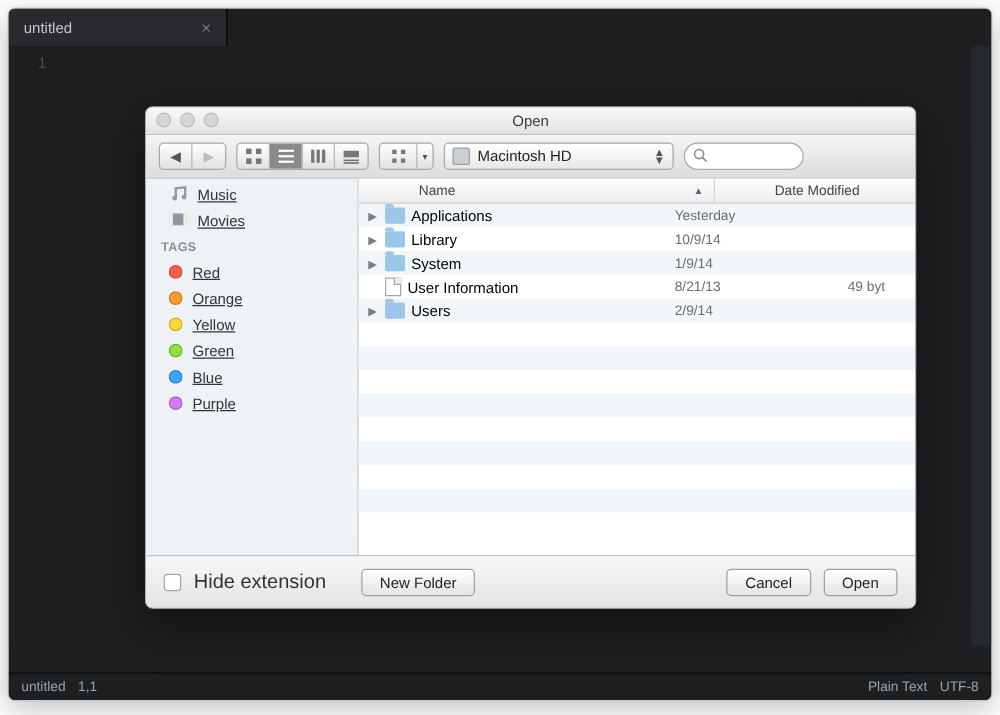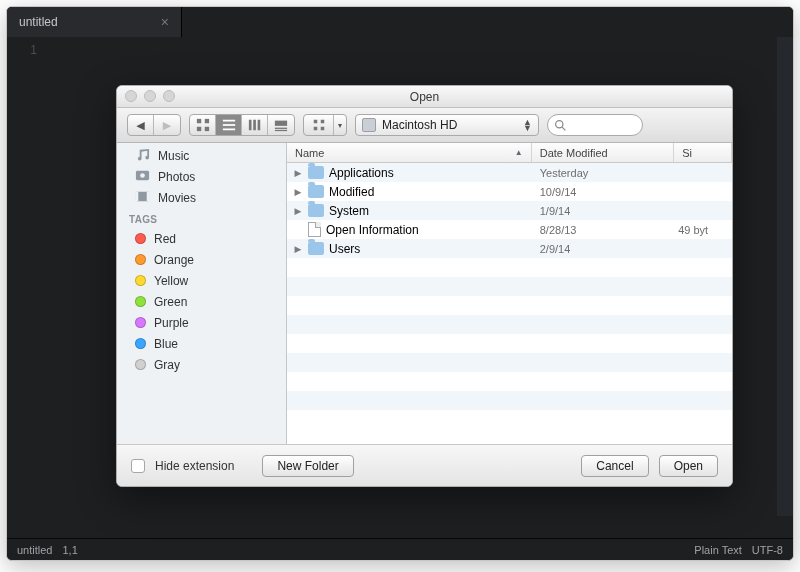--- a/index.html
+++ b/index.html
@@ -40,49 +40,49 @@
   .pop{width:184px;height:22px;border:1px solid #a9a9a9;border-radius:4px;background:linear-gradient(#fff,#e7e7e7);display:flex;align-items:center;padding:0 6px;gap:6px;font-size:12px;color:#222;}
   .pop .hd{width:14px;height:14px;background:#c9cfd5;border:1px solid #9aa0a6;border-radius:2px;}
   .pop .ud{margin-left:auto;font-size:9px;color:#555;line-height:6px;}
   .search{position:relative;}
   .search input{width:96px;height:22px;border:1px solid #a9a9a9;border-radius:11px;padding:0 8px 0 24px;font-size:12px;background:#fff;}
   .search .mag{position:absolute;left:7px;top:4px;color:#8a8a8a;pointer-events:none;}
   .search .mag svg{width:13px;height:13px;}
 
   .dlg-body{display:flex;height:calc(100% - 22px - 35px - 42px);}
   .sidebar{width:170px;background:#eef2f5;border-right:1px solid #c6c6c6;padding:2px 0;font-size:12px;color:#333;}
-  .sb-item{display:flex;align-items:center;gap:8px;padding:0 10px 0 18px;height:21px;}
+  .sb-item{display:flex;align-items:center;gap:8px;padding:0 10px 0 18px;height:21px;text-decoration:underline;}
   .sb-item .ico svg{width:15px;height:15px;fill:#9099a2;}
   .sb-header{font-size:10px;color:#8a8f95;padding:6px 10px 3px 12px;font-weight:600;letter-spacing:.3px;}
   .tagdot{width:11px;height:11px;border-radius:50%;display:inline-block;}
 
   .filepane{flex:1;background:#fff;display:flex;flex-direction:column;}
   .cols{display:flex;height:20px;background:linear-gradient(#fdfdfd,#eee);border-bottom:1px solid #c9c9c9;font-size:11px;color:#444;}
-  .col{display:flex;align-items:center;padding:0 8px;border-right:1px solid #d5d5d5;}
+  .col{display:flex;align-items:center;padding:0 8px;border-right:1px solid #d5d5d5;margin-left:40px;}
   .col.name{flex:0 0 55%;justify-content:space-between;}
   .col.date{flex:0 0 32%;align-items:center;}
   .col.size{flex:1;}
   .sortup{font-size:8px;color:#667;}
 
   .rows{flex:1;overflow:hidden;}
   .row{display:flex;height:19px;align-items:center;font-size:12px;}
   .row:nth-child(odd){background:#f1f6fb;}
   .row:nth-child(even){background:#fff;}
   .row .c-name{flex:0 0 55%;display:flex;align-items:center;gap:5px;padding-left:6px;}
   .row .c-date{flex:0 0 32%;color:#6d6d6d;font-size:11px;padding-left:8px;}
   .row .c-size{flex:1;color:#6d6d6d;font-size:11px;padding-left:4px;}
   .disctri{font-size:9px;color:#7c7c7c;width:10px;text-align:center;}
   .folder{width:16px;height:13px;background:#9cc6e9;border-radius:2px;position:relative;}
   .folder::before{content:"";position:absolute;top:-3px;left:0;width:7px;height:3px;background:#9cc6e9;border-radius:2px 2px 0 0;}
   .docicon{width:13px;height:15px;background:#fff;border:1px solid #a7a7a7;position:relative;}
   .docicon::after{content:"";position:absolute;right:-1px;top:-1px;width:5px;height:5px;background:#ececec;border-left:1px solid #a7a7a7;border-bottom:1px solid #a7a7a7;}
 
   .dlg-footer{height:42px;border-top:1px solid #c7c7c7;background:linear-gradient(#f7f7f7,#e4e4e4);display:flex;align-items:center;padding:0 14px;gap:10px;}
   .chk{width:14px;height:14px;border:1px solid #a6a6a6;border-radius:3px;background:#fff;}
-  .chklabel{font-size:12px;color:#333;}
+  .chklabel{font-size:16px;color:#333;}
   .btn{height:22px;padding:0 14px;border:1px solid #a0a0a0;border-radius:4px;background:linear-gradient(#fff,#e4e4e4);font-size:12px;color:#222;display:flex;align-items:center;}
   .dlg-footer .spacer{flex:1;}
 </style>
 </head>
 <body>
 
 <div class="atom-window">
 
   <div class="atom-tabs">
     <div class="tab">
@@ -185,27 +185,20 @@
   <div class="dlg-body">
     <div class="sidebar">
       <div class="sb-item">
         <span class="ico"><svg viewBox="0 0 16 16">
               <path d="M5 3v7.3A2 2 0 1 0 7 12V5l6-1v5.3A2 2 0 1 0 15 11V2z"></path>
             </svg></span>
         <span>Music</span>
       </div>
       <div class="sb-item">
         <span class="ico"><svg viewBox="0 0 16 16">
-              <rect x="1" y="3" width="14" height="10" rx="1.5"></rect>
-              <circle cx="8" cy="8" r="2.5" fill="#eef2f5"></circle>
-            </svg></span>
-        <span>Photos</span>
-      </div>
-      <div class="sb-item">
-        <span class="ico"><svg viewBox="0 0 16 16">
               <rect x="1" y="3" width="14" height="10" rx="1"></rect>
               <rect x="1" y="3" width="2.5" height="10" fill="#eef2f5"></rect>
               <rect x="12.5" y="3" width="2.5" height="10" fill="#eef2f5"></rect>
             </svg></span>
         <span>Movies</span>
       </div>
 
       <div class="sb-header">TAGS</div>
       <div id="tags-container">
           <div class="sb-item">
@@ -218,30 +211,26 @@
           </div>
           <div class="sb-item">
             <span class="tagdot" style="background: rgb(255, 217, 47); border: 1px solid rgba(0, 0, 0, 0.2);"></span>
             <span>Yellow</span>
           </div>
           <div class="sb-item">
             <span class="tagdot" style="background: rgb(143, 226, 59); border: 1px solid rgba(0, 0, 0, 0.2);"></span>
             <span>Green</span>
           </div>
           <div class="sb-item">
+            <span class="tagdot" style="background: rgb(58, 166, 255); border: 1px solid rgba(0, 0, 0, 0.2);"></span>
+            <span>Blue</span>
+          </div>
+          <div class="sb-item">
             <span class="tagdot" style="background: rgb(216, 119, 255); border: 1px solid rgba(0, 0, 0, 0.2);"></span>
             <span>Purple</span>
-          </div>
-          <div class="sb-item">
-            <span class="tagdot" style="background: rgb(58, 166, 255); border: 1px solid rgba(0, 0, 0, 0.2);"></span>
-            <span>Blue</span>
-          </div>
-          <div class="sb-item">
-            <span class="tagdot" style="background: rgb(208, 208, 208); border: 1px solid rgba(0, 0, 0, 0.2);"></span>
-            <span>Gray</span>
           </div>
         </div>
     </div>
 
     <div class="filepane">
       <div class="cols">
         <div class="col name">
           <span>Name</span>
           <span class="sortup">▲</span>
         </div>
@@ -259,41 +248,41 @@
               <span class="folder"></span>
               <span>Applications</span>
             </div>
             <div class="c-date">Yesterday</div>
             <div class="c-size"></div>
           </div>
           <div class="row">
             <div class="c-name">
               <span class="disctri">▶</span>
               <span class="folder"></span>
-              <span>Modified</span>
+              <span>Library</span>
             </div>
             <div class="c-date">10/9/14</div>
             <div class="c-size"></div>
           </div>
           <div class="row">
             <div class="c-name">
               <span class="disctri">▶</span>
               <span class="folder"></span>
               <span>System</span>
             </div>
             <div class="c-date">1/9/14</div>
             <div class="c-size"></div>
           </div>
           <div class="row">
             <div class="c-name">
               <span class="disctri"></span>
               <span class="docicon"></span>
-              <span>Open Information</span>
-            </div>
-            <div class="c-date">8/28/13</div>
+              <span>User Information</span>
+            </div>
+            <div class="c-date">8/21/13</div>
             <div class="c-size">49 byt</div>
           </div>
           <div class="row">
             <div class="c-name">
               <span class="disctri">▶</span>
               <span class="folder"></span>
               <span>Users</span>
             </div>
             <div class="c-date">2/9/14</div>
             <div class="c-size"></div>

